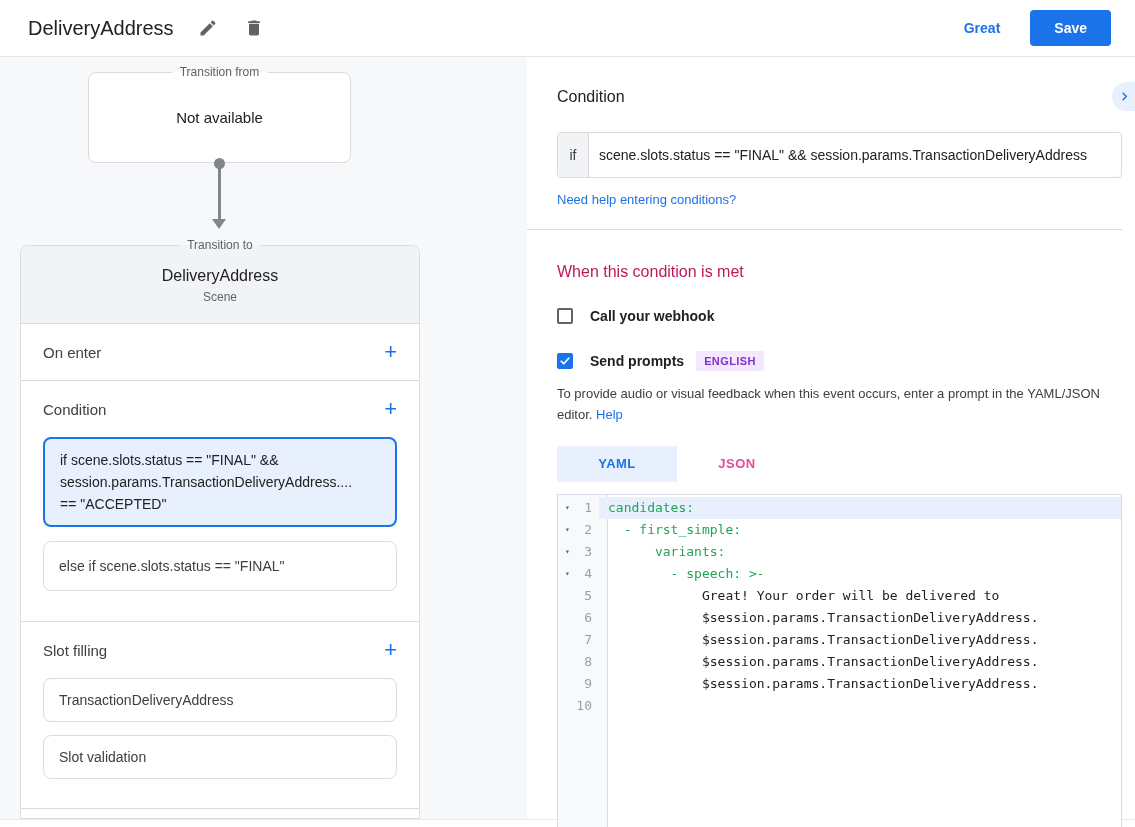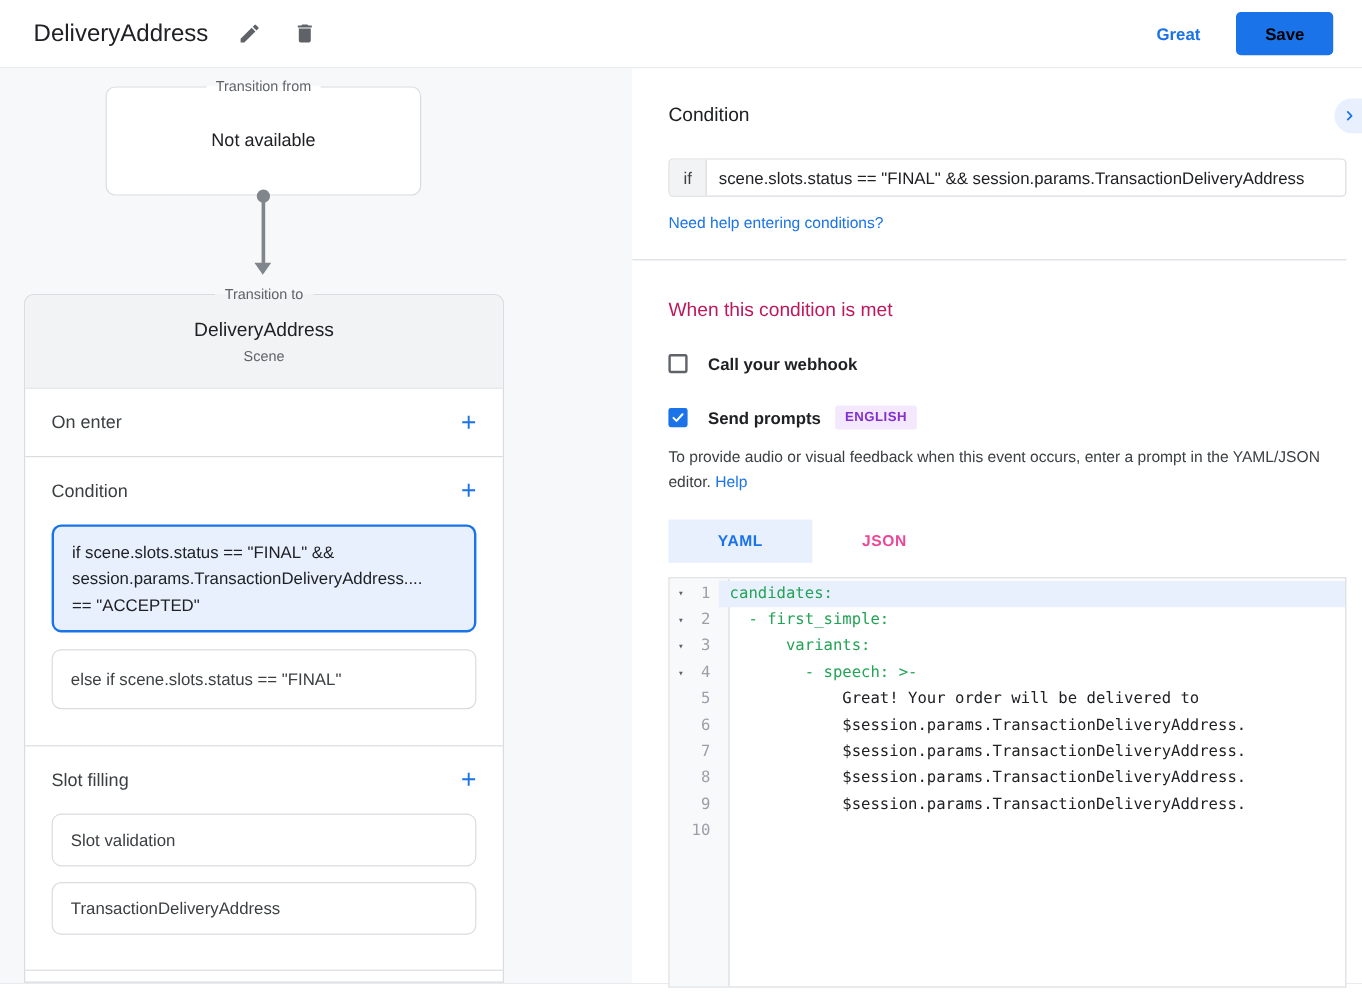--- a/index.html
+++ b/index.html
@@ -10,21 +10,21 @@
   .topbar { position:absolute; left:0; top:0; width:1135px; height:57px;
     background:#fff; border-bottom:1px solid #e4e7ea; display:flex; align-items:center;
     padding:0 24px 0 28px; }
   .page-title { font-size:20px; color:#202124; }
   .icon-btn { width:24px; height:24px; margin-left:22px; cursor:pointer; display:flex;
     align-items:center; justify-content:center; }
   .icon-btn svg { fill:#5f6368; }
   .topbar-spacer { flex:1; }
   .btn-text { color:#1a73e8; font-size:14px; font-weight:bold; padding:8px 16px;
     background:none; border:none; cursor:pointer; font-family:inherit; }
-  .btn-primary { background:#1a73e8; color:#000000; font-size:14px; font-weight:bold;
+  .btn-primary { background:#1a73e8; color:#ffffff; font-size:14px; font-weight:bold;
     border:none; border-radius:4px; padding:10px 24px; margin-left:14px; cursor:pointer;
     font-family:inherit; }
 
   
   .main { position:absolute; left:0; top:57px; width:1135px; height:763px; display:flex;
     border-bottom:1px solid #e8eaed; }
   .left-col { position:relative; width:527px; background:#f7f8f9; }
   .right-col { position:relative; flex:1; background:#fff; padding:0 13px 0 30px; }
 
   
@@ -64,21 +64,21 @@
   .cond-card.plain { background:#fff; border:1px solid #dadce0; padding:13px 15px;
     color:#3c4043; }
   .slot-card { background:#fff; border:1px solid #dadce0; border-radius:8px;
     padding:13px 15px; font-size:14px; color:#3c4043; margin-bottom:13px; }
 
   
   .r-title { margin-top:31px; font-size:16px; color:#202124; }
   .chev-pill { position:absolute; right:0; top:25px; width:23px; height:29px;
     background:#e8f0fe; border-radius:15px 0 0 15px; display:flex; align-items:center;
     cursor:pointer; padding-left:7px; }
-  .if-row { margin-top:26px; height:32px; border:1px solid #dadce0; border-radius:4px;
+  .if-row { margin-top:26px; height:46px; border:1px solid #dadce0; border-radius:4px;
     display:flex; overflow:hidden; background:#fff; }
   .if-prefix { width:31px; background:#f1f3f4; border-right:1px solid #dadce0;
     display:flex; align-items:center; justify-content:center; font-size:14px; color:#3c4043; }
   .if-expr { flex:1; display:flex; align-items:center; padding:0 10px; font-size:14px;
     color:#202124; white-space:nowrap; overflow:hidden; }
   .help-link { display:inline-block; margin-top:14px; font-size:13px; color:#1a73e8;
     text-decoration:none; cursor:pointer; }
   .r-divider { margin:21px 0 0 -30px; border-bottom:1px solid #dadce0; }
 
   
@@ -176,22 +176,22 @@
           </div>
         </div>
       </div>
 
       <div class="sec">
         <div class="sec-head">
           <span class="sec-label">Slot filling</span>
           <span class="plus">+</span>
         </div>
         <div class="cards">
+          <div class="slot-card">TransactionDeliveryAddress</div>
           <div class="slot-card">Slot validation</div>
-          <div class="slot-card">TransactionDeliveryAddress</div>
         </div>
       </div>
 
       <div class="sec">
         <div class="sec-head">
           
           
         </div>
       </div>
     </div>

